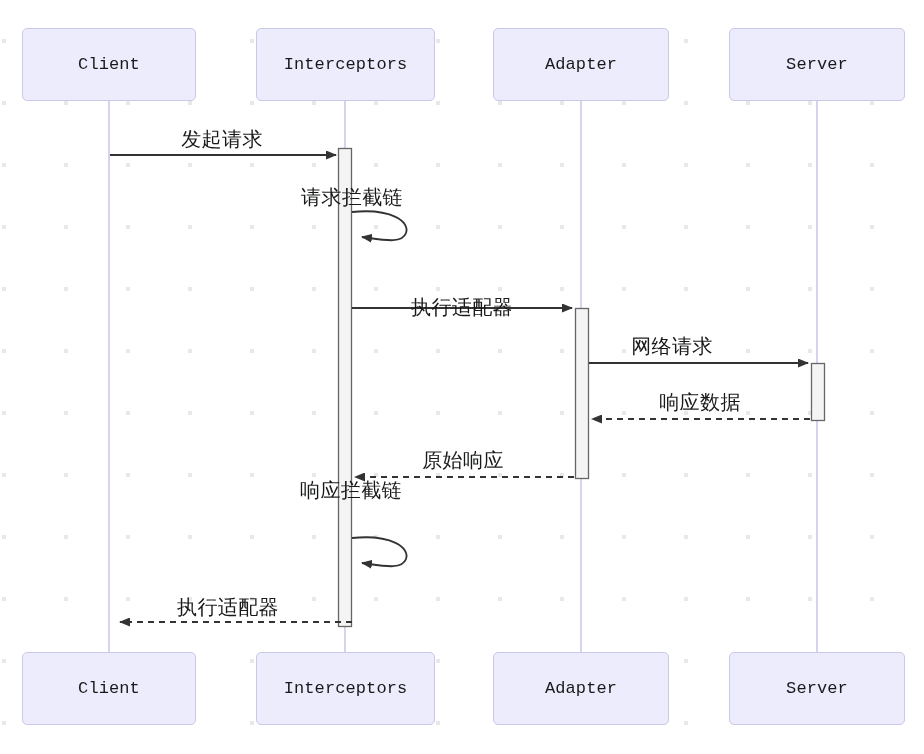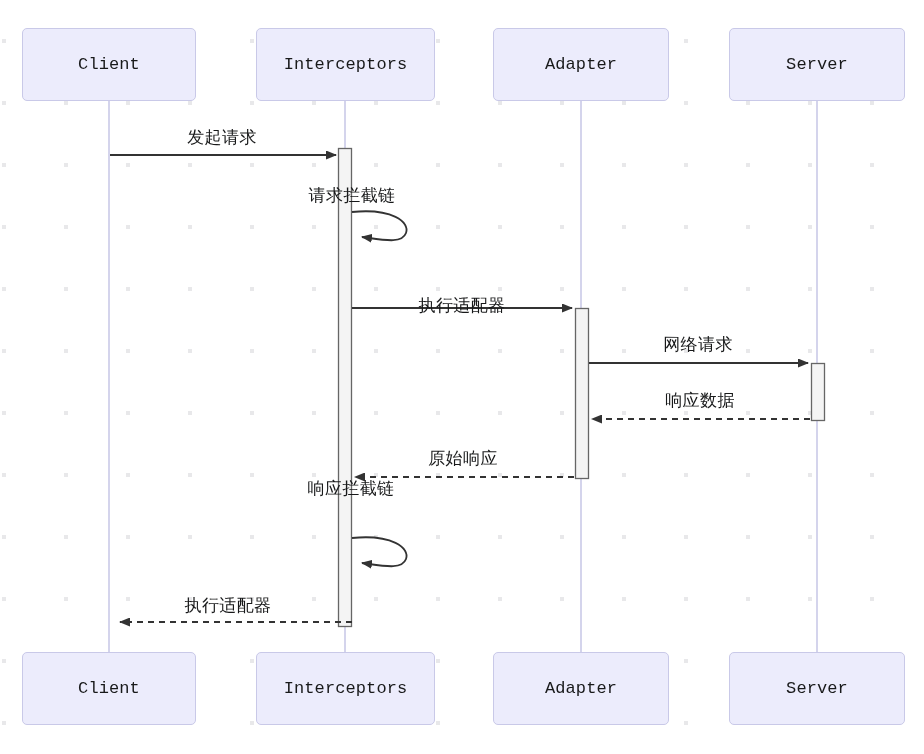--- a/index.html
+++ b/index.html
@@ -37,21 +37,21 @@
     height: 73px;
   }
   .actor-label {
     font-size: 17px;
     color: #18191a;
     font-family: Liberation Mono, monospace;
     letter-spacing: 0.1px;
   }
   .msg-label {
     position: absolute;
-    font-size: 17px;
+    font-size: 20px;
     color: #18191a;
     white-space: nowrap;
     font-family: "Liberation Sans", "DejaVu Sans", sans-serif;
     transform: translateX(-50%);
     letter-spacing: 0.4px;
   }
 </style>
 </head>
 <body>
 
@@ -135,19 +135,19 @@
   <div class="actor-box" style="left:493px; top:652px; width:176px;">
     <span class="actor-label">Adapter</span>
   </div>
   <div class="actor-box" style="left:729px; top:652px; width:176px;">
     <span class="actor-label">Server</span>
   </div>
 
   <div class="msg-label" style="left:222px; top:126px;">发起请求</div>
   <div class="msg-label" style="left:352px; top:184px;">请求拦截链</div>
   <div class="msg-label" style="left:462px; top:294px;">执行适配器</div>
-  <div class="msg-label" style="left:698px; top:333px;">网络请求</div>
+  <div class="msg-label" style="left:672px; top:333px;">网络请求</div>
   <div class="msg-label" style="left:700px; top:389px;">响应数据</div>
   <div class="msg-label" style="left:463px; top:447px;">原始响应</div>
   <div class="msg-label" style="left:351px; top:477px;text-align:center;">响应拦截链</div>
   <div class="msg-label" style="left:228px; top:594px;">执行适配器</div>
 
 </div>
 
 </body></html>

